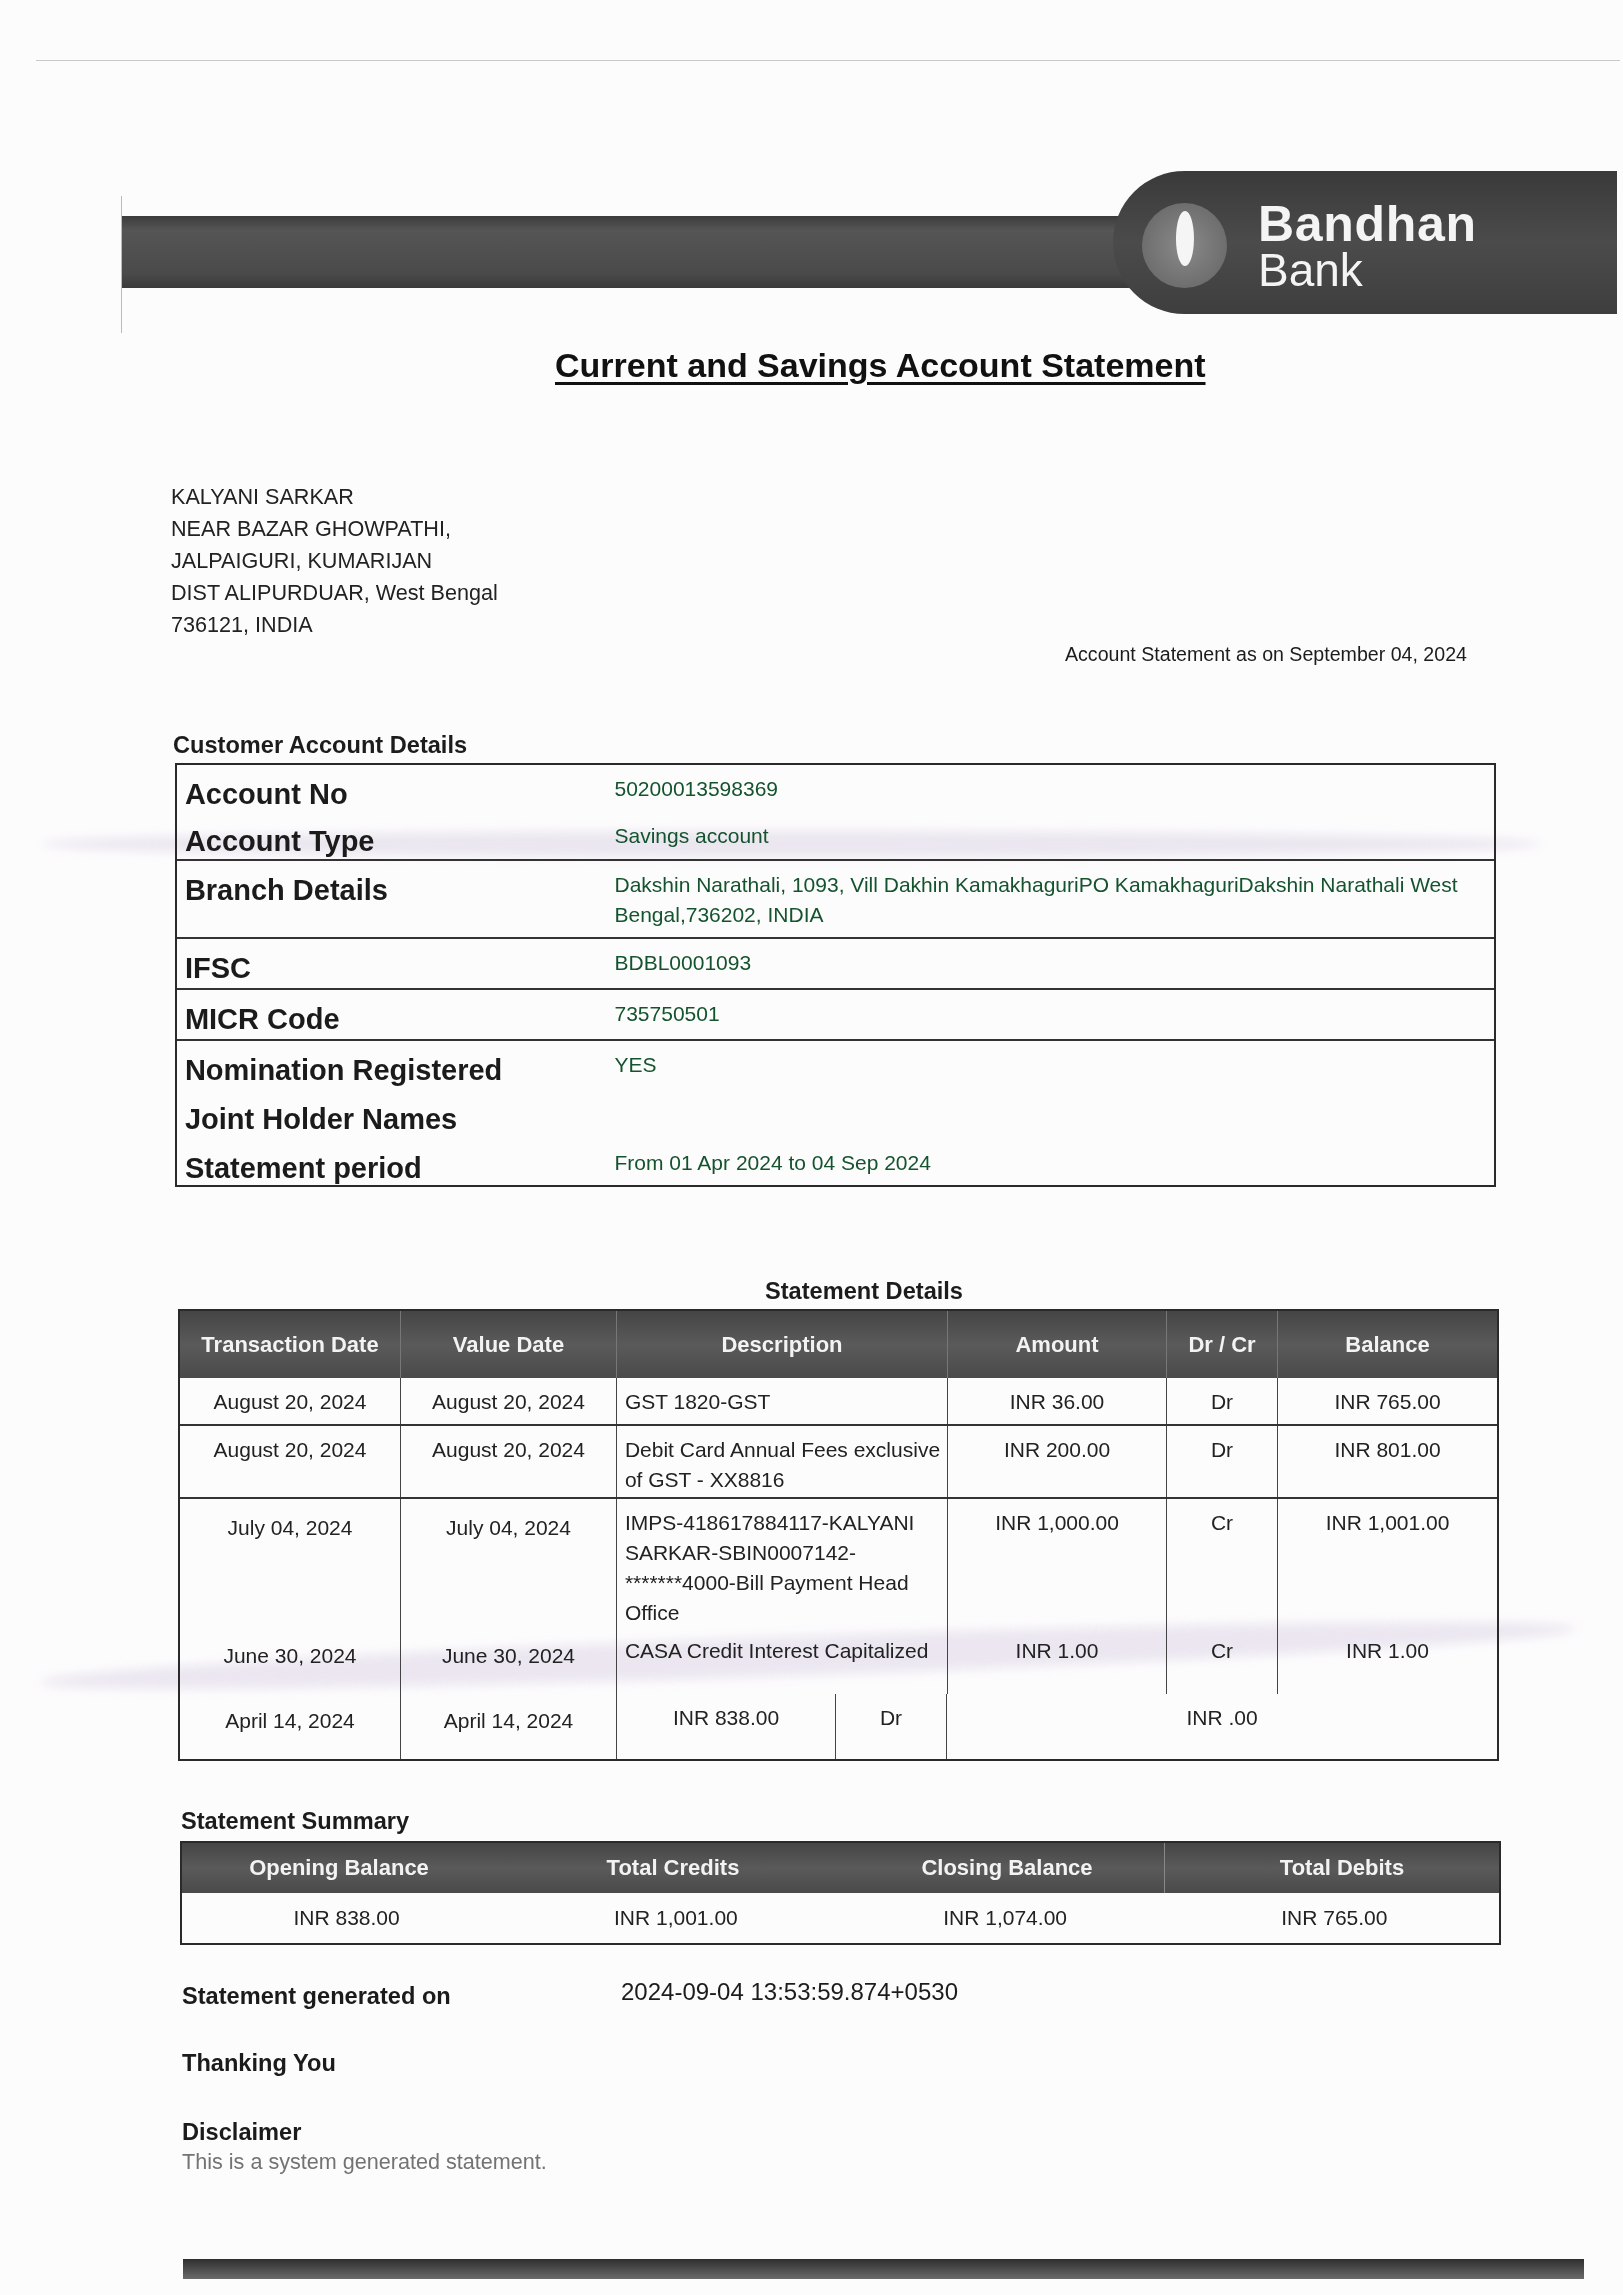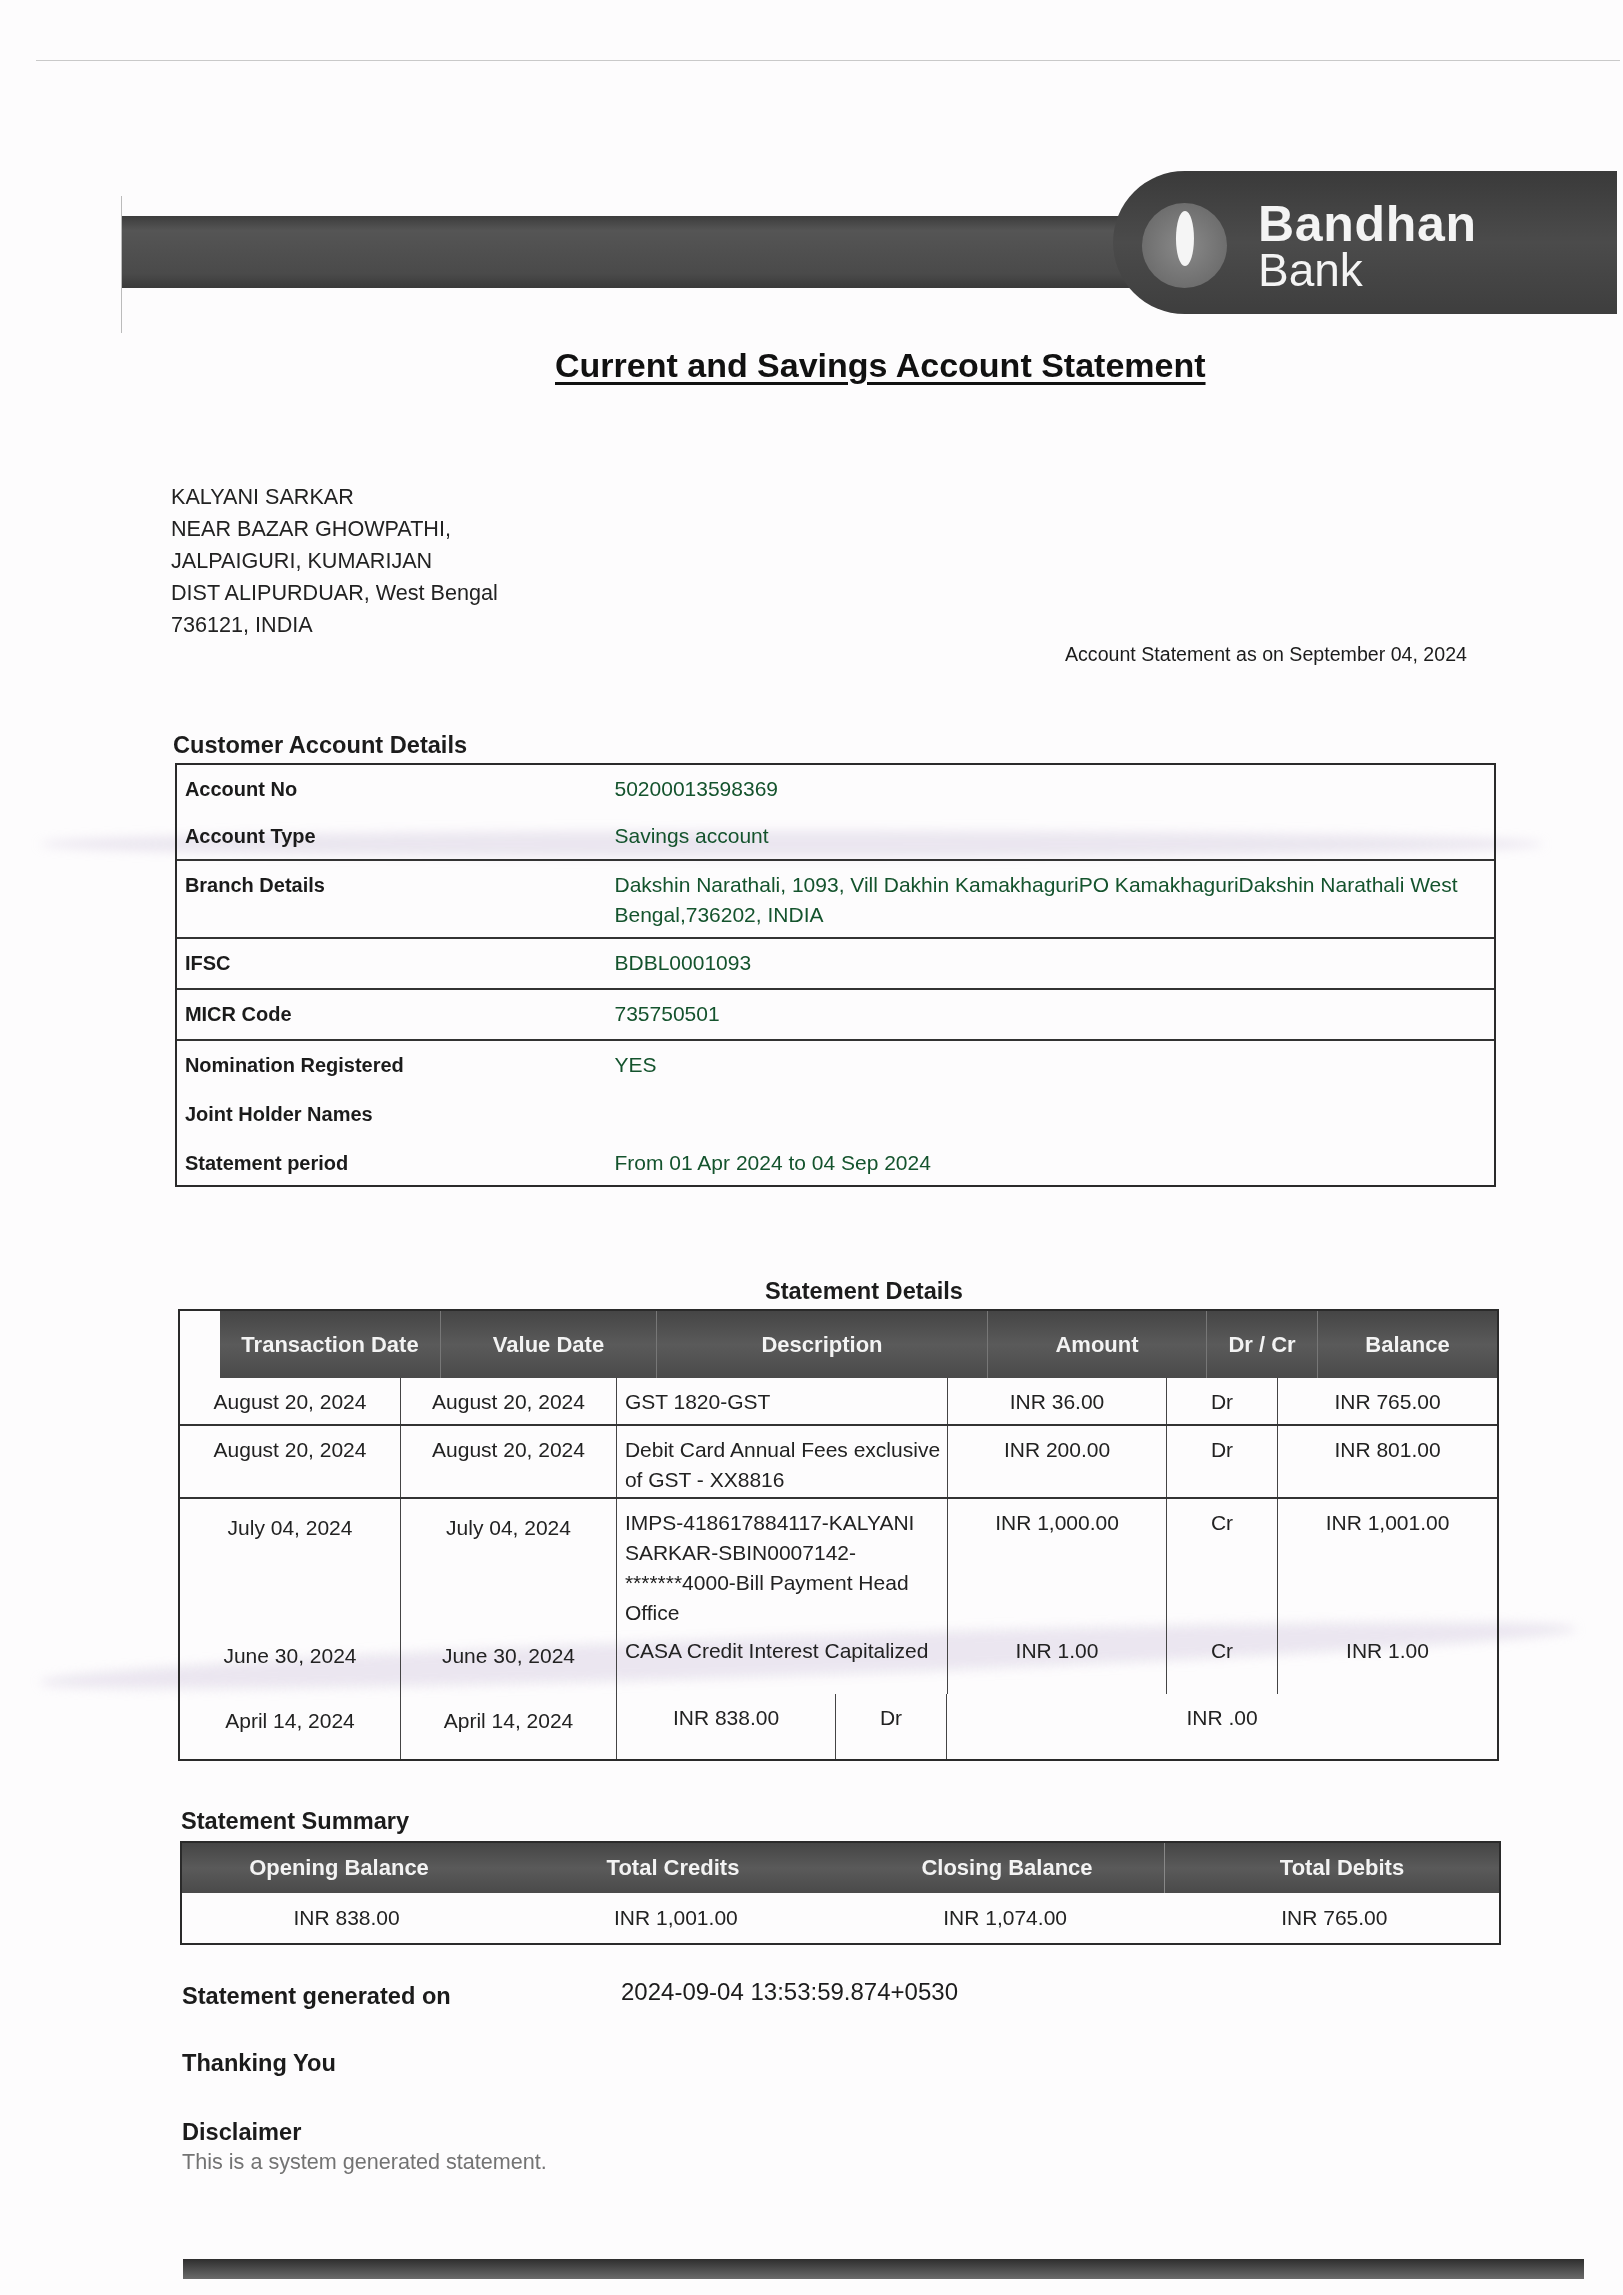--- a/index.html
+++ b/index.html
@@ -30,26 +30,26 @@
   .address { position: absolute; left: 171px; top: 481px; font-size: 21.6px; line-height: 32px; color: #222; }
   .address div { white-space: nowrap; }
   .as-on { position: absolute; left: 1065px; top: 643px; font-size: 19.6px; color: #1c1c1c; }
 
   .section-heading { position: absolute; font-size: 23.6px; font-weight: bold; color: #1c1c1c; }
 
   
   .acct-table { position: absolute; left: 175px; top: 763px; width: 1317px; border: 2px solid #2a2a2a; border-collapse: collapse; }
   .acct-row { display: flex; border-bottom: 2px solid #333; }
   .acct-row.noline { border-bottom: none; }
-  .acct-label { width: 431px; padding: 13px 6.5px 0 7.9px; font-size: 20px; font-weight: bold; box-sizing: border-box; }
+  .acct-label { width: 431px; padding: 13px 6.5px 0 7.9px; font-size: 29px; font-weight: bold; box-sizing: border-box; }
   .acct-value { flex: 1; padding: 9.2px 6.5px 0 6.5px; font-size: 21px; line-height: 30px; box-sizing: border-box; color: #14532d; }
 
   
   .tx-table { position: absolute; left: 178px; top: 1309px; width: 1317px; border: 2px solid #2a2a2a; }
-  .tx-head { display: flex; height: 67px; background: linear-gradient(#454545, #5a5a5a 50%, #4a4a4a); color: #f3f3f3; margin-left: 40px; }
+  .tx-head { display: flex; height: 67px; background: linear-gradient(#454545, #5a5a5a 50%, #4a4a4a); color: #f3f3f3; }
   .tx-head div { display: flex; align-items: center; justify-content: center; font-size: 22px; font-weight: bold; border-right: 1.3px solid #777; box-sizing: border-box; }
   .tx-head div:last-child { border-right: none; }
   .tx-row { display: flex; }
   .tx-row.line { border-bottom: 2px solid #333; }
   .tx-row div { box-sizing: border-box; font-size: 21px; line-height: 30px; padding-top: 9.2px; border-right: 1.3px solid #444; color: #222; }
   .tx-row div:last-child { border-right: none; }
   .c1 { width: 221px; text-align: center; }
   .c2 { width: 216px; text-align: center; }
   .c3 { width: 331px; text-align: left; padding-left: 7.9px; }
   .c4 { width: 219px; text-align: center; }

